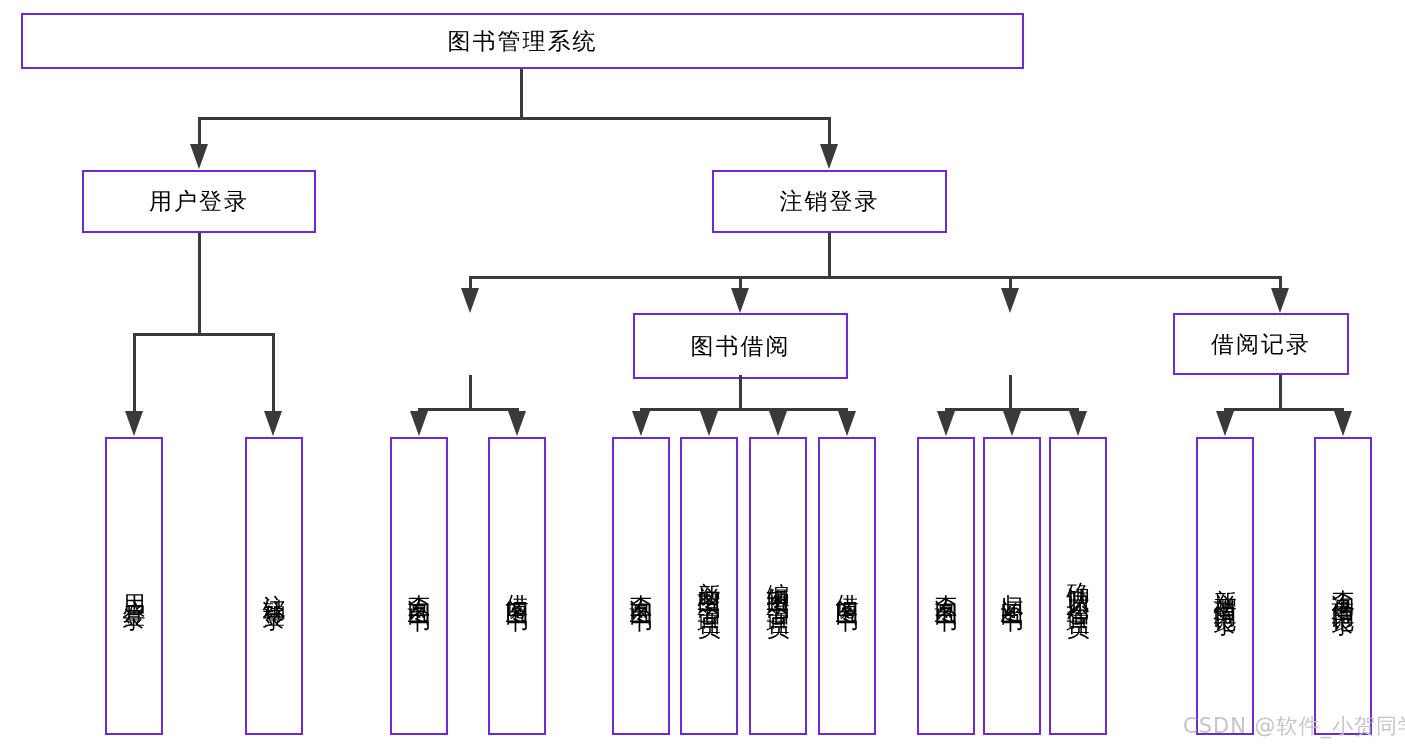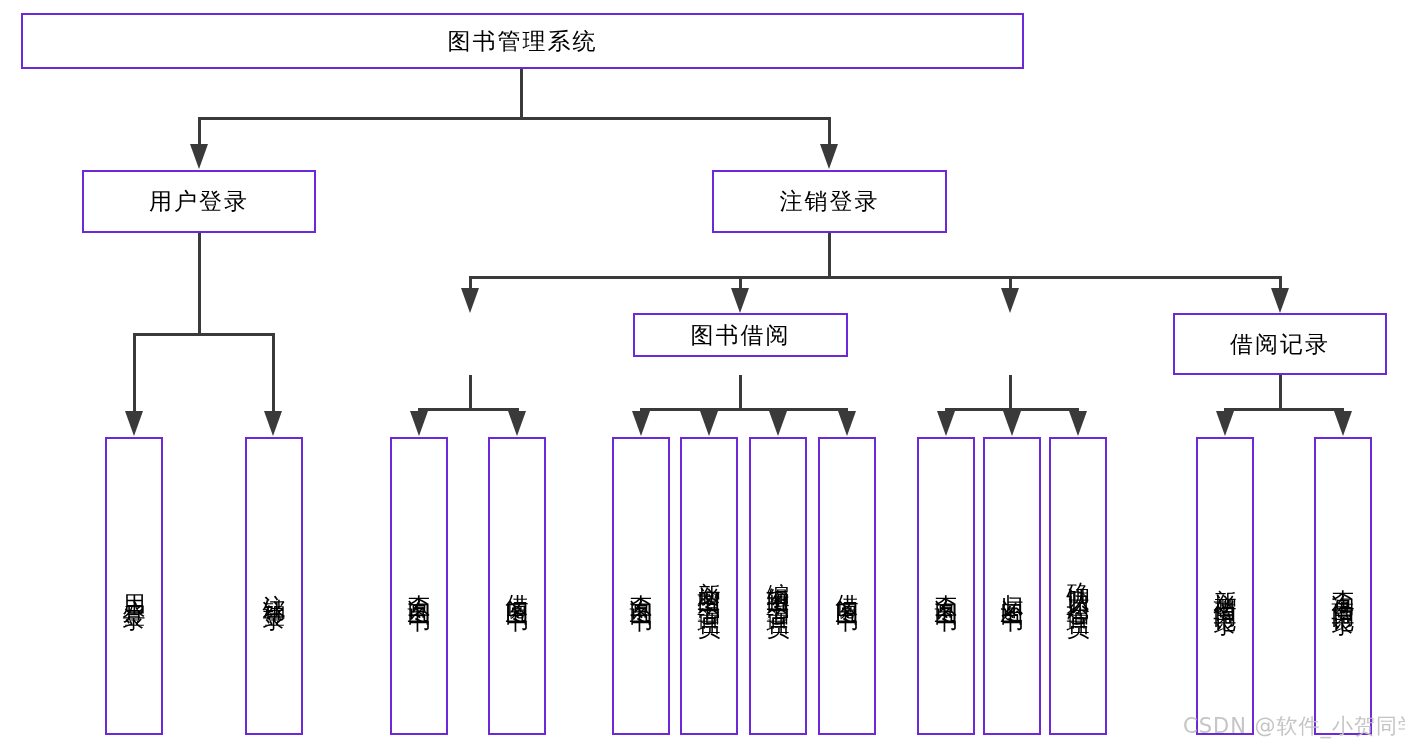--- a/index.html
+++ b/index.html
@@ -48,22 +48,22 @@
 </head>
 <body>
 
 <div class="canvas">
 
   <div class="box h-box" style="left:21px; top:13px; width:1003px; height:56px;">图书管理系统</div>
 
   <div class="box h-box" style="left:82px; top:170px; width:234px; height:63px;">用户登录</div>
   <div class="box h-box" style="left:712px; top:170px; width:235px; height:63px;">注销登录</div>
 
-  <div class="box h-box" style="left:633px; top:313px; width:215px; height:44px;">图书借阅</div>
-  <div class="box h-box" style="left:1173px; top:313px; width:214px; height:62px;font-family:Liberation Mono, monospace;">借阅记录</div>
+  <div class="box h-box" style="left:633px; top:313px; width:215px; height:66px;">图书借阅</div>
+  <div class="box h-box" style="left:1173px; top:313px; width:176px; height:62px;font-family:Liberation Mono, monospace;">借阅记录</div>
 
   <div class="box v-box" style="left:105px; top:437px; width:58px; height:298px;">用户登录</div>
   <div class="box v-box" style="left:245px; top:437px; width:58px; height:298px;">注销登录</div>
 
   <div class="box v-box" style="left:390px; top:437px; width:58px; height:298px;">查询图书</div>
   <div class="box v-box" style="left:488px; top:437px; width:58px; height:298px;">借阅图书</div>
 
   <div class="box v-box" style="left:612px; top:437px; width:58px; height:298px;">查询图书</div>
   <div class="box v-box" style="left:680px; top:437px; width:58px; height:298px;">新增图书（管理员）</div>
   <div class="box v-box" style="left:749px; top:437px; width:58px; height:298px;">编辑图书（管理员）</div>

